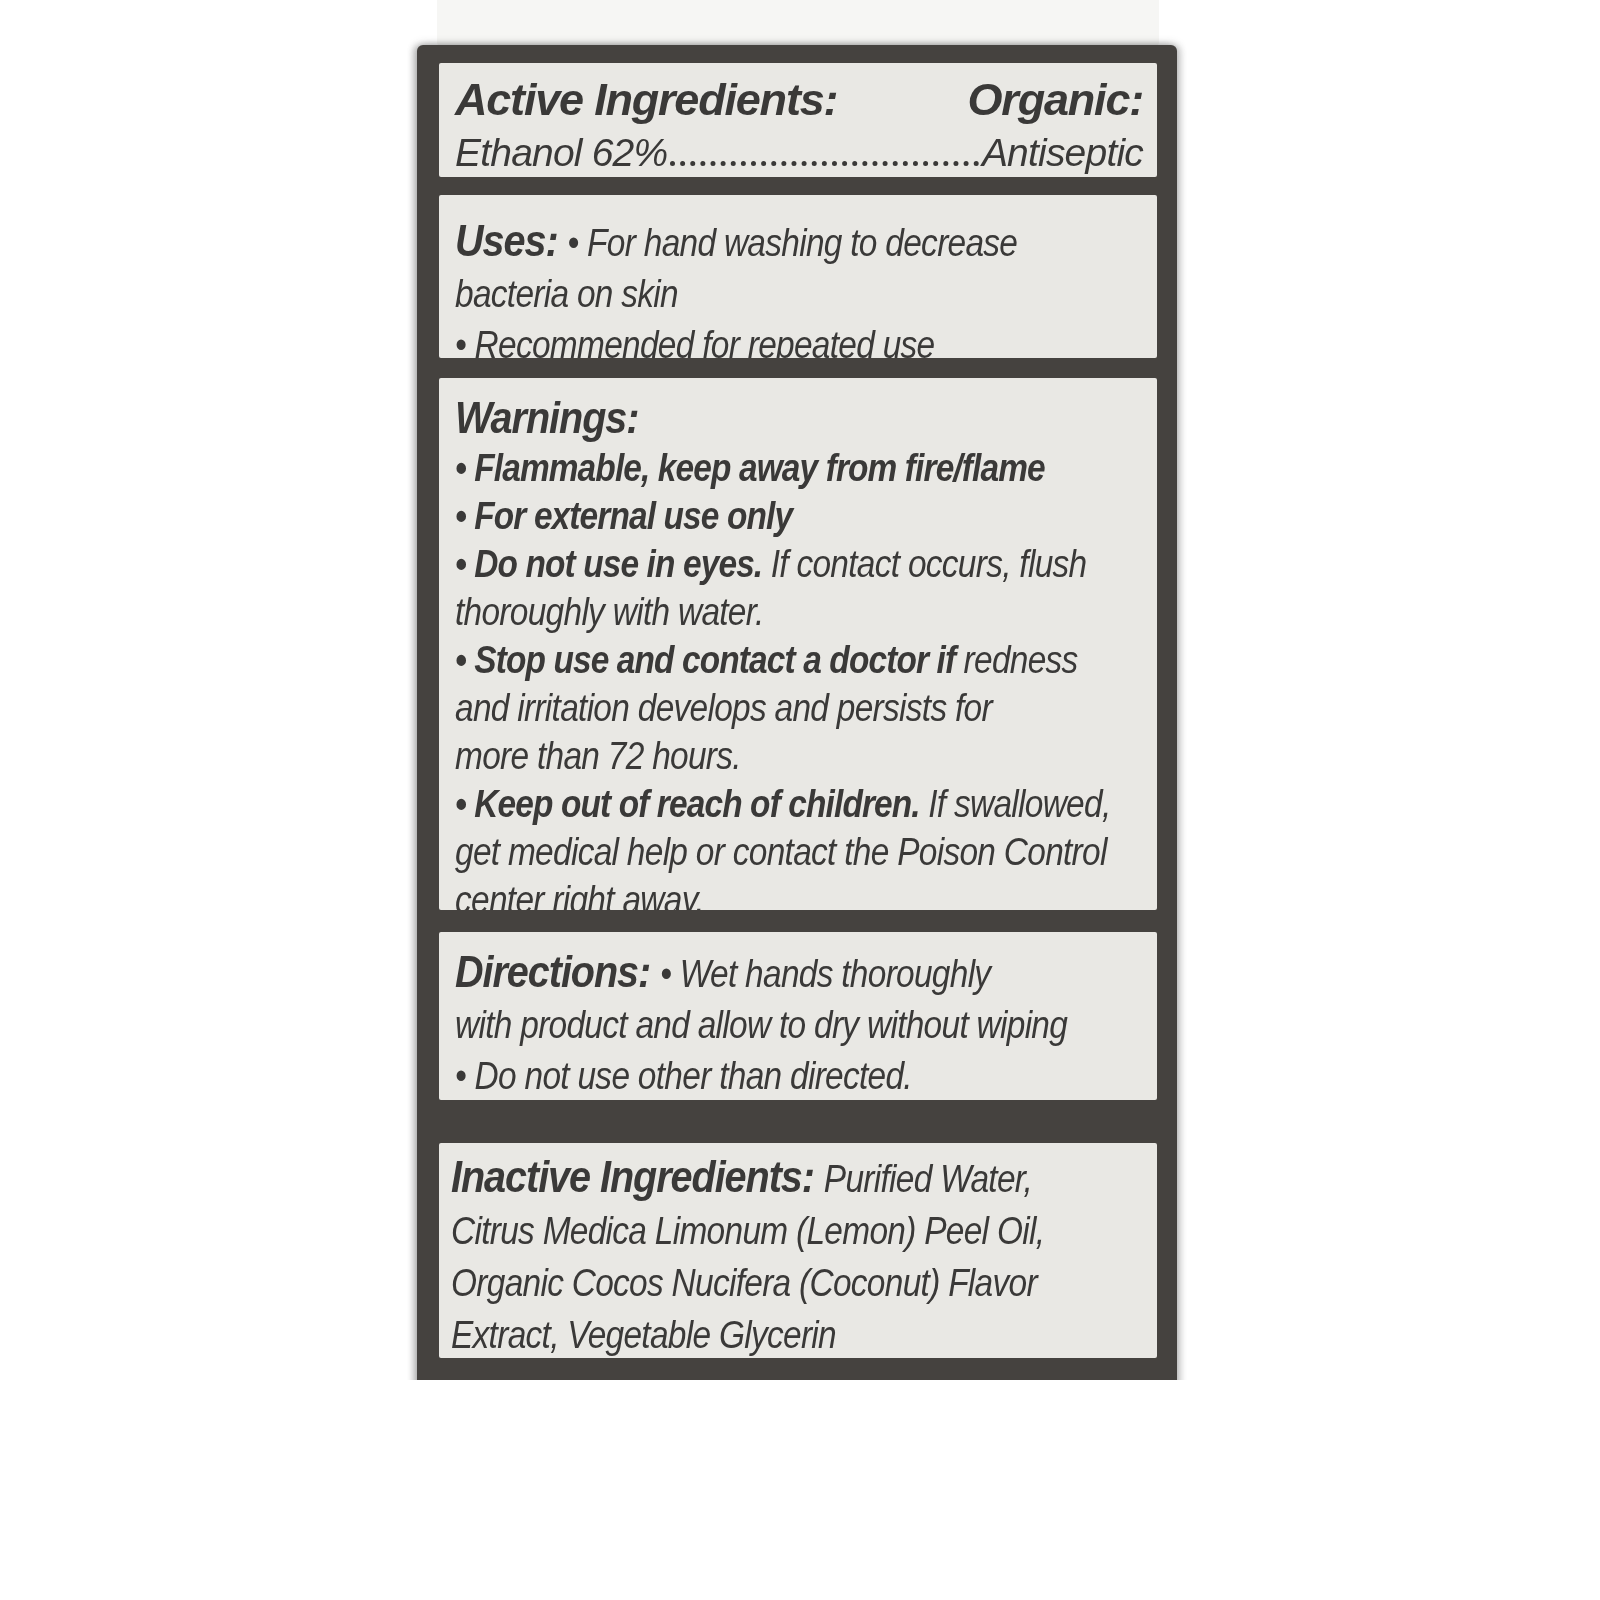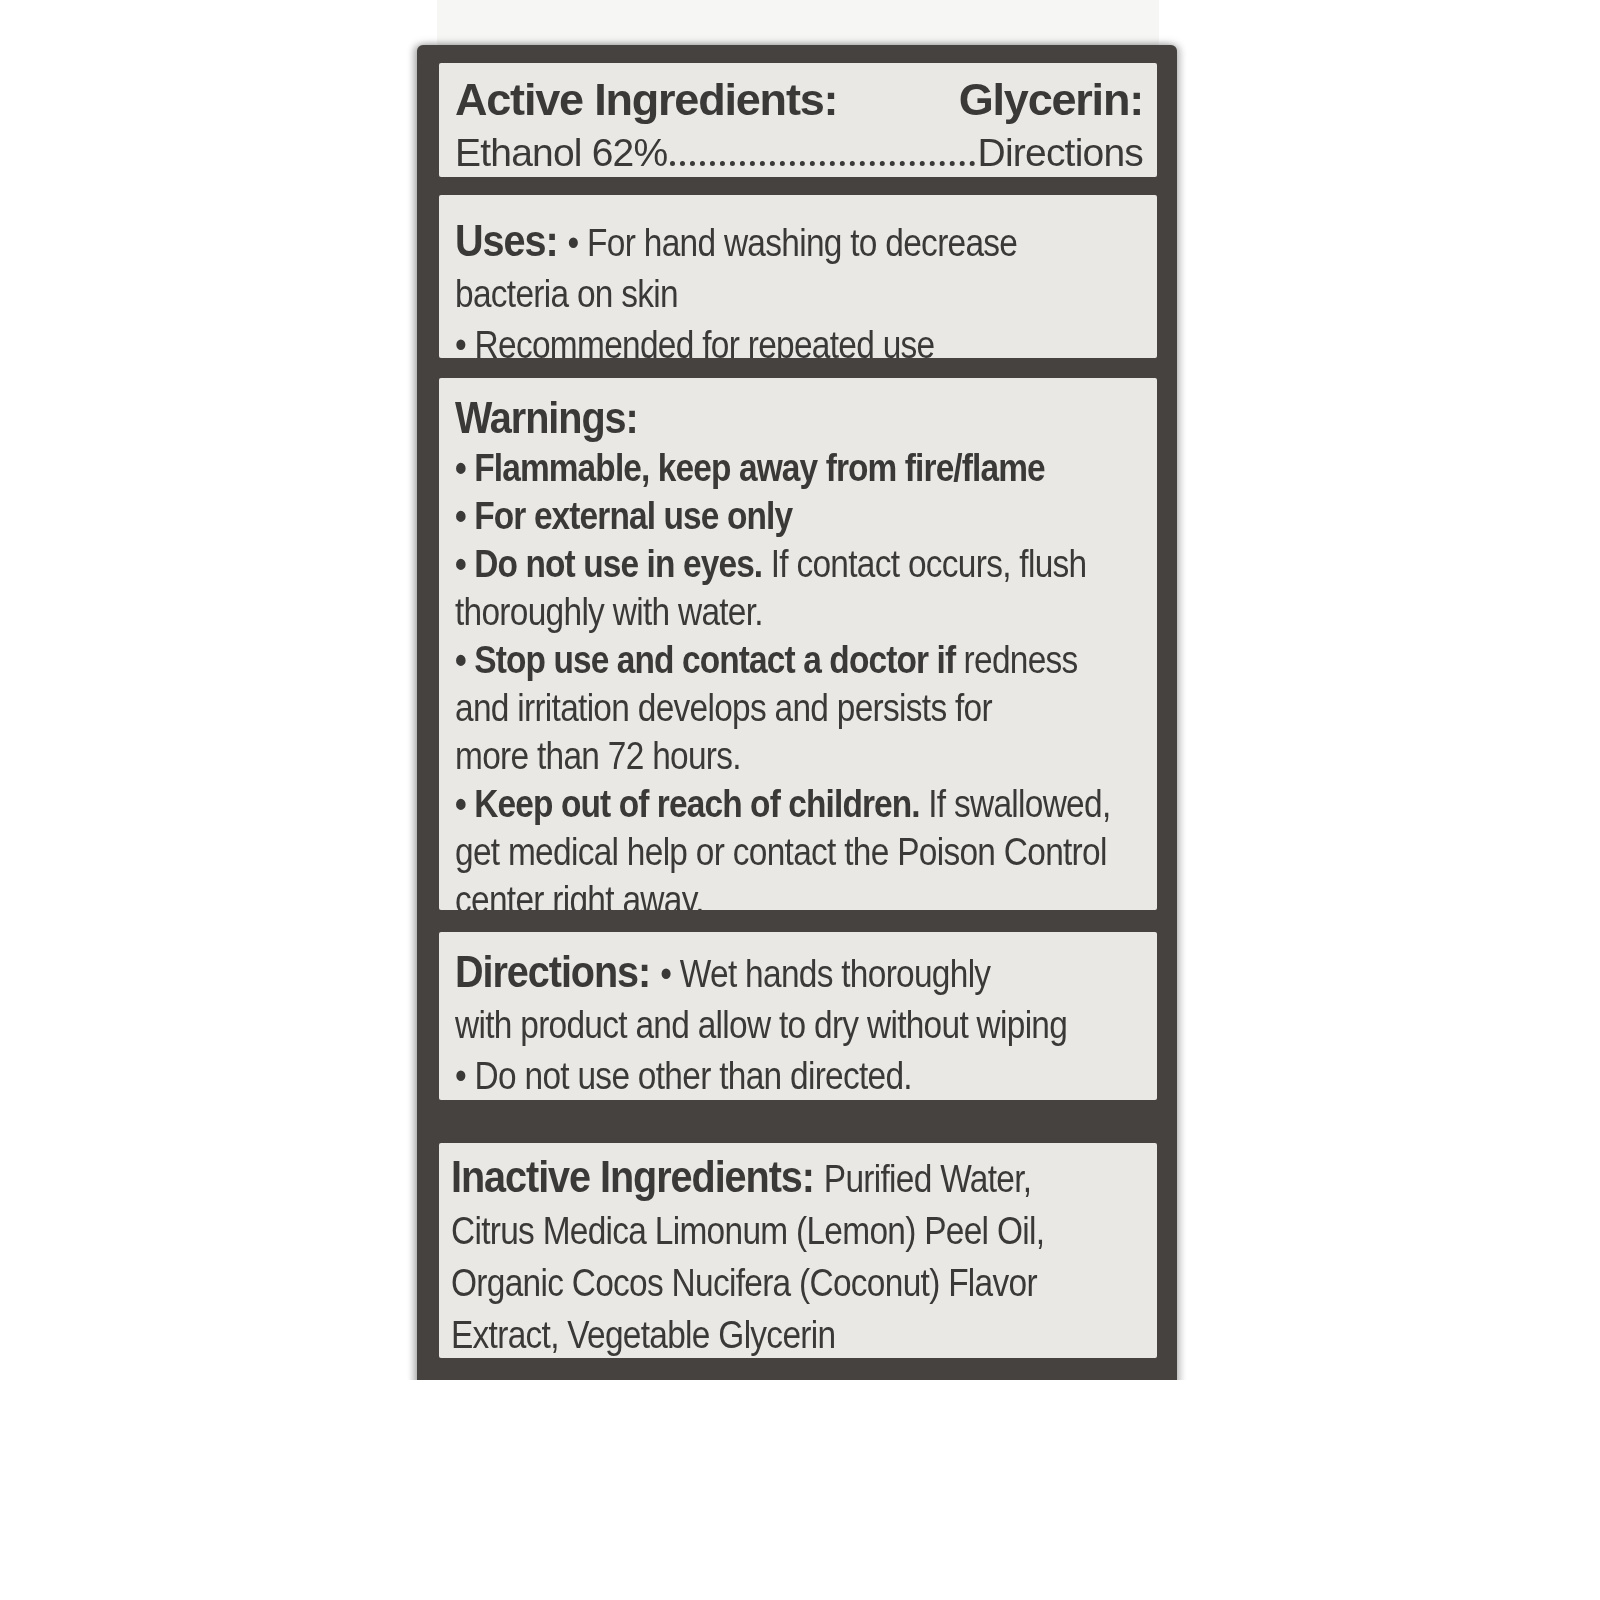--- a/index.html
+++ b/index.html
@@ -9,21 +9,21 @@
     --page-bg:#ffffff;
   }
   *{margin:0;padding:0;box-sizing:border-box;}
   html,body{width:1600px;height:1600px;}
   body{
     background:var(--page-bg);
     font-family:"Liberation Sans","DejaVu Sans",sans-serif;
     color:var(--text);
     -webkit-font-smoothing:antialiased;
   }
-  .stage{position:relative;width:1600px;height:1380px;background:var(--page-bg);overflow:hidden;}
+  .stage{position:relative;width:1600px;height:1380px;background:var(--page-bg);overflow:hidden;font-style:italic;}
 
   
   .bottle-top{
     position:absolute;left:437px;top:0;width:722px;height:46px;
     background:#f6f6f4;border-radius:0 0 4px 4px;
   }
 
   .label{
     position:absolute;left:417px;top:45px;width:760px;height:1505px;
     background:var(--frame);
@@ -84,26 +84,26 @@
 <body>
 
 <div class="stage">
   <div class="bottle-top"></div>
 
   <div class="label">
 
     <section class="panel p-active">
       <div class="head-row">
         <span class="h">Active Ingredients:</span>
-        <span class="h">Glycerin:</span>
+        <span class="h">Organic:</span>
       </div>
       <div class="leader-row">
         <span>Ethanol 62%</span>
         <span class="leader"></span>
-        <span>Directions</span>
+        <span>Antiseptic</span>
       </div>
     </section>
 
     <div class="gap g18"></div>
 
     <section class="panel p-uses">
       <div class="line headline"><span class="b">Uses: </span><span> • For hand washing to decrease</span></div>
       <div class="line"><span>bacteria on skin</span></div>
       <div class="line"><span>• Recommended for repeated use</span></div>
     </section>

